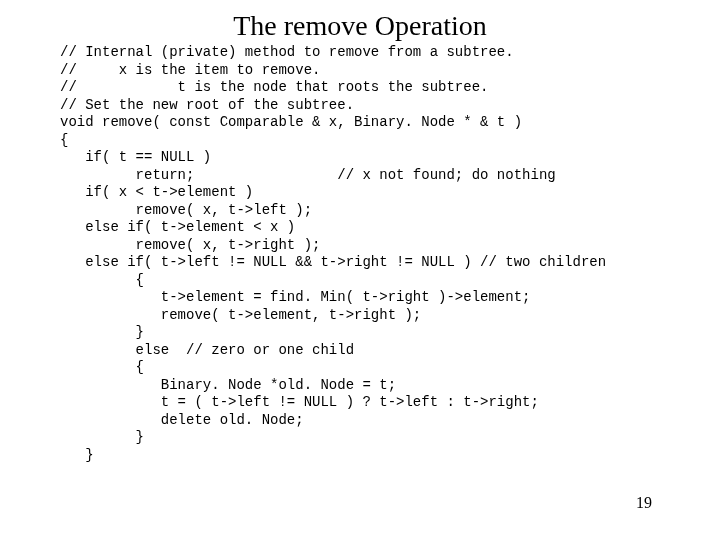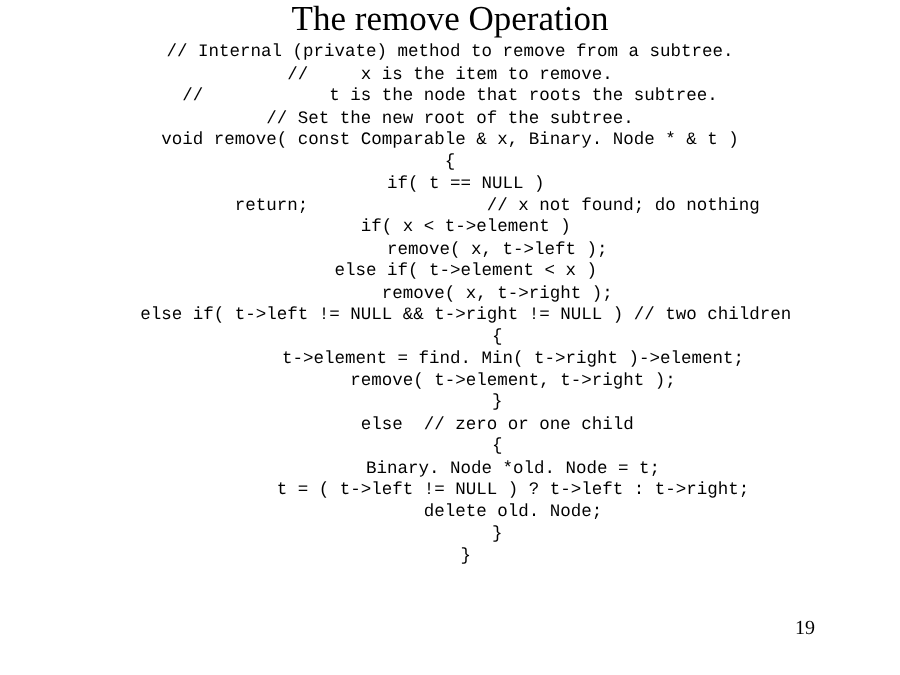--- a/index.html
+++ b/index.html
@@ -7,37 +7,36 @@
       width: 720px;
       height: 540px;
       background: #ffffff;
       font-family: "Times New Roman", serif;
       position: relative;
       overflow: hidden;
     }
     .slide {
       width: 100%;
       height: 100%;
-      padding: 0 60px 10px 60px;
+      padding: 10px 60px 10px 60px;
     }
     .title {
       font-family: "Times New Roman", serif;
       font-size: 28px;
       font-weight: normal;
       text-align: center;
       margin-bottom: 2px;
       color: #000;
     }
     .code {
       font-family: "Courier New", monospace;
       font-size: 14px;
       line-height: 1.25;
       white-space: pre;
       color: #000;
-      text-align: center;
     }
     .page-num {
       position: absolute;
       bottom: 28px;
       right: 68px;
       font-family: "Times New Roman", serif;
       font-size: 16px;
       color: #000;
     }
   </style>

